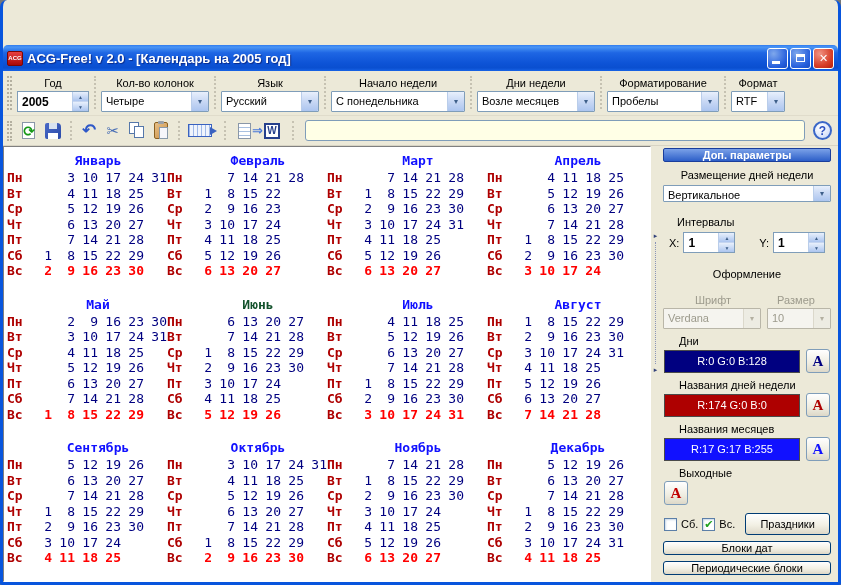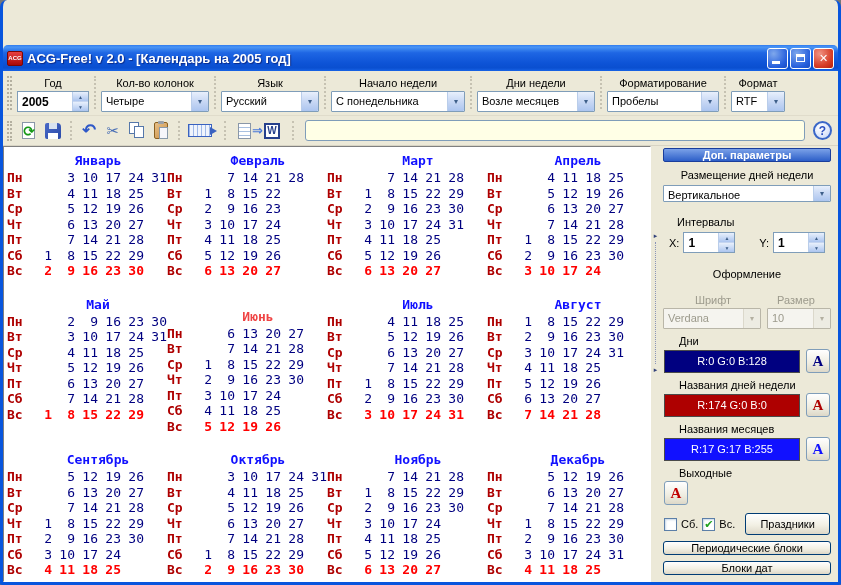--- a/index.html
+++ b/index.html
@@ -593,21 +593,21 @@
               <span class="day-label" style="color: rgb(174, 0, 0);">Вс</span>
               <span class="day-cell" style="color: rgb(255, 0, 0); font-weight: bold;">1</span>
               <span class="day-cell" style="color: rgb(255, 0, 0); font-weight: bold;">8</span>
               <span class="day-cell" style="color: rgb(255, 0, 0); font-weight: bold;">15</span>
               <span class="day-cell" style="color: rgb(255, 0, 0); font-weight: bold;">22</span>
               <span class="day-cell" style="color: rgb(255, 0, 0); font-weight: bold;">29</span>
               <span class="day-cell" style="color: rgb(255, 0, 0); font-weight: bold;"></span>
             </div>
           </div>
           <div class="month-block">
-            <div class="month-title" style="color: #ef4444; margin-top: 12px;">Июнь</div>
+            <div class="month-title" style="color: #14532d;">Июнь</div>
             <div class="day-row">
               <span class="day-label" style="color: rgb(174, 0, 0);">Пн</span>
               <span class="day-cell" style="color: rgb(0, 0, 128);"></span>
               <span class="day-cell" style="color: rgb(0, 0, 128);">6</span>
               <span class="day-cell" style="color: rgb(0, 0, 128);">13</span>
               <span class="day-cell" style="color: rgb(0, 0, 128);">20</span>
               <span class="day-cell" style="color: rgb(0, 0, 128);">27</span>
               <span class="day-cell" style="color: rgb(0, 0, 128);"></span>
             </div>
             <div class="day-row">
@@ -1147,20 +1147,20 @@
         </div>
       <div class="cb-row">
         <div class="cb"></div>
         <span>Сб.</span>
         <div class="cb">
           <span class="checkmark">✔</span>
         </div>
         <span>Вс.</span>
         <button class="xpbtn holidays">Праздники</button>
       </div>
+      <button class="xpbtn bigbtn">Блоки дат</button>
       <button class="xpbtn bigbtn">Периодические блоки</button>
-      <button class="xpbtn bigbtn">Блоки дат</button>
       <div class="dotted"></div>
     </div>
   </div>
 
 
 </div>
 
 </body></html>

